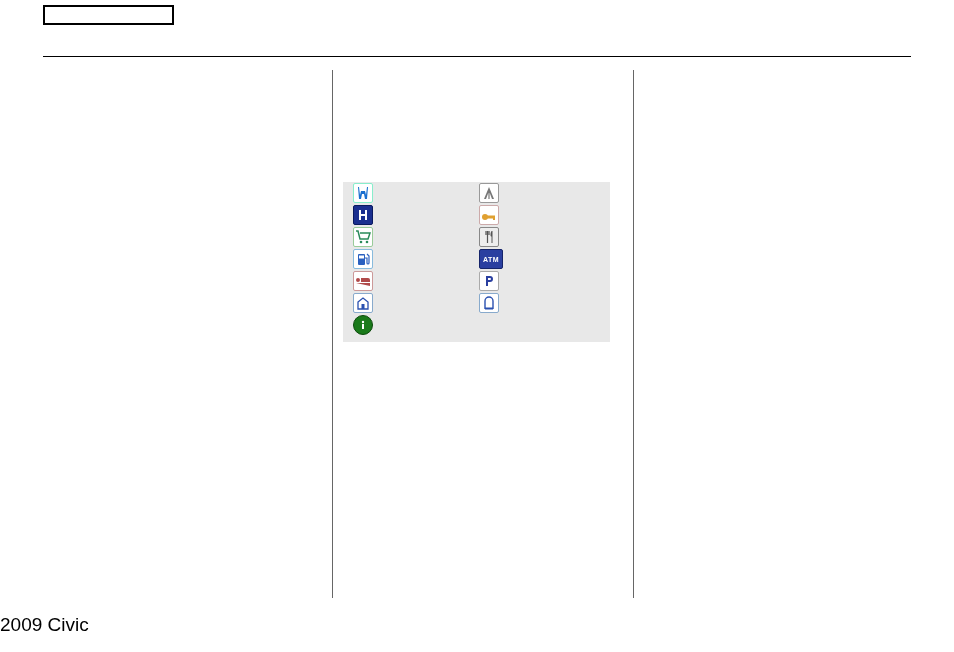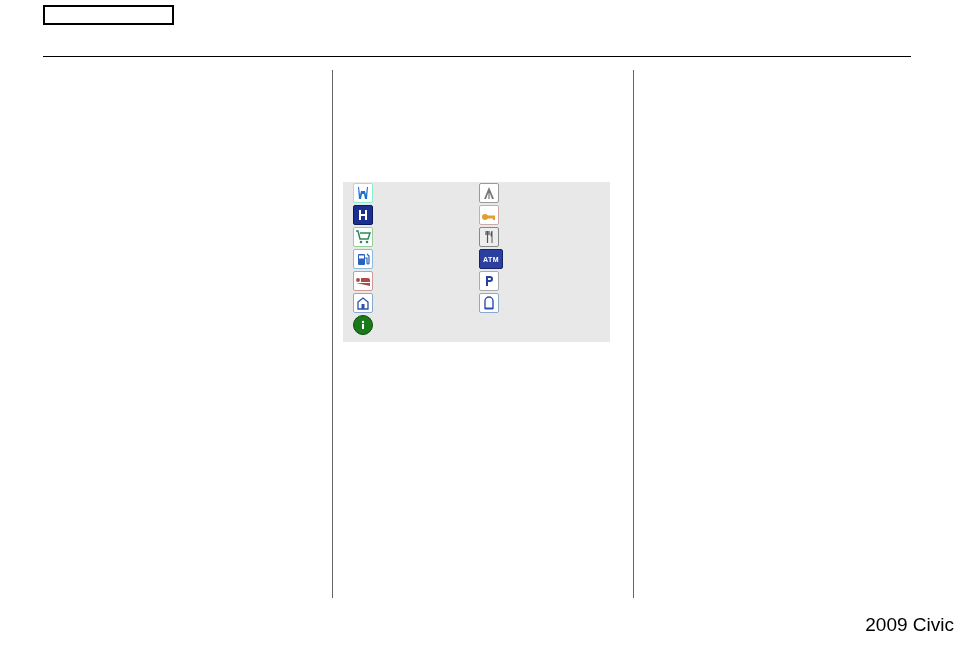--- a/index.html
+++ b/index.html
@@ -26,21 +26,21 @@
   .col-right-sep {
     position: absolute;
     left: 633px; top: 70px;
     width: 0; height: 528px;
     border-left: 1px solid #666;
   }
   .footer-text {
     position: absolute;
     left: 0; right: 0;
     top: 614px;
-    text-align: right;
+    text-align: left;
     font-size: 19px;
     color: #000;
   }
   .icon-panel {
     position: absolute;
     left: 343px; top: 182px;
     width: 267px; height: 160px;
     background: #e8e8e8;
   }
   .icon-row {

